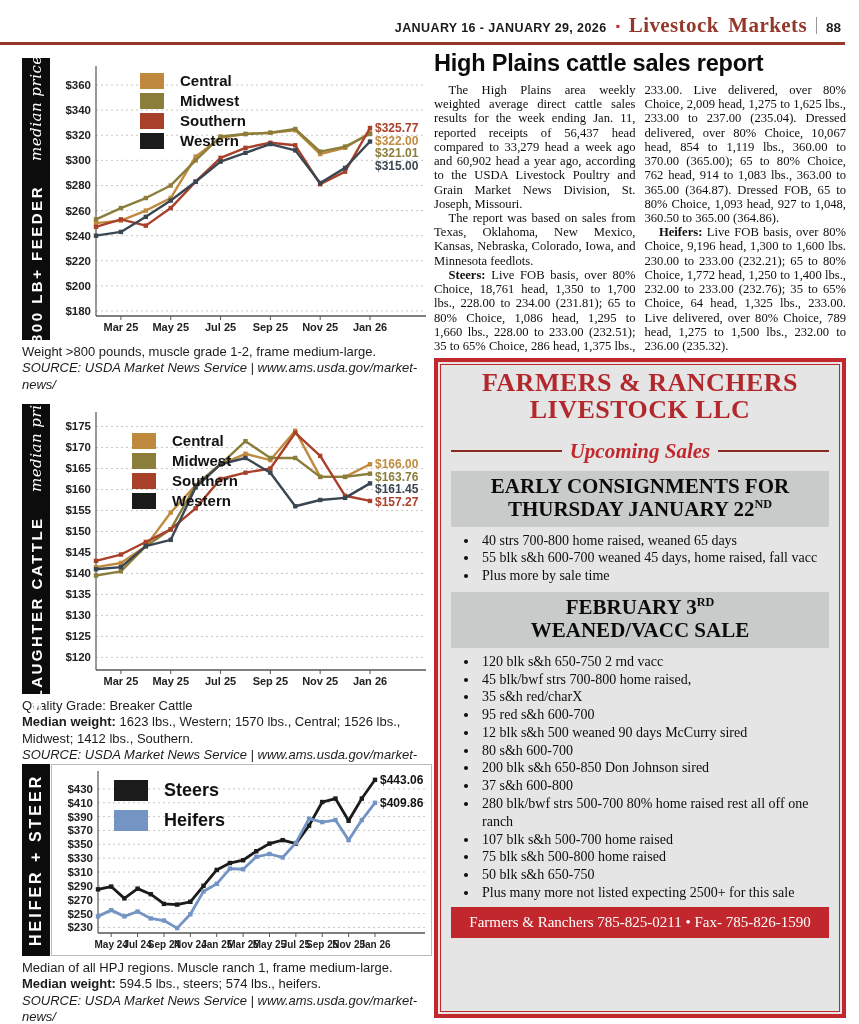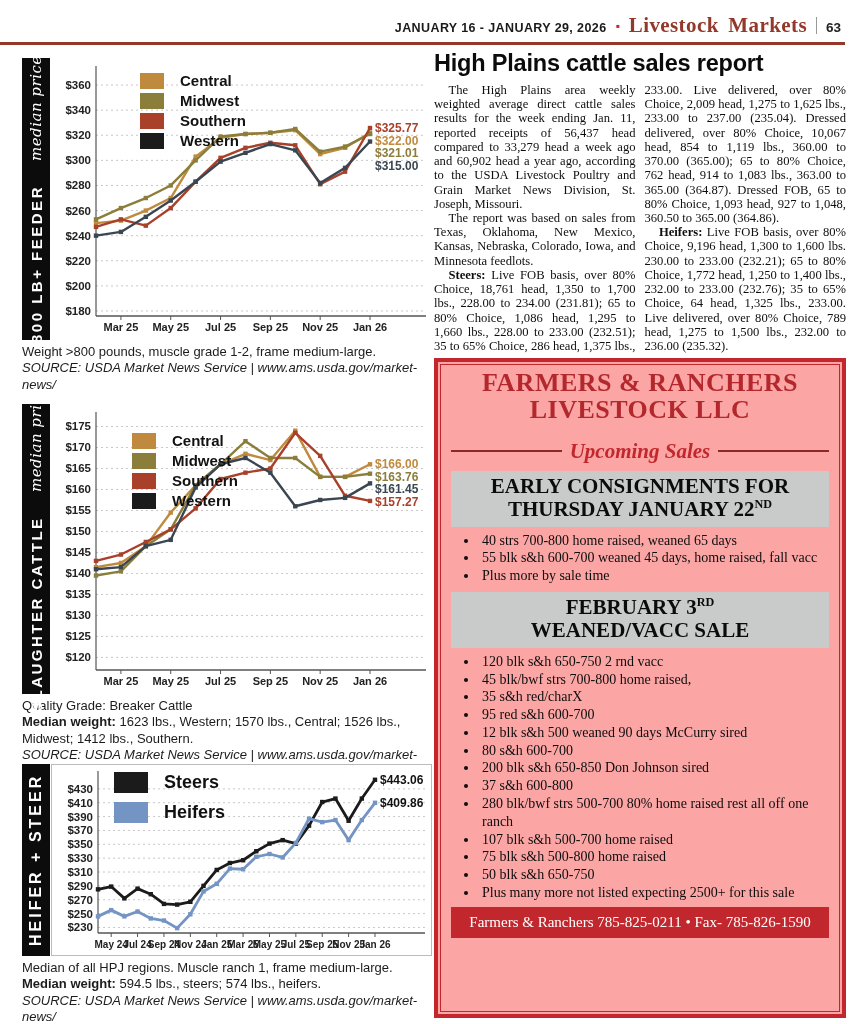--- a/index.html
+++ b/index.html
@@ -30,21 +30,21 @@
   .strip-main{font:800 15px "Liberation Sans",sans-serif;letter-spacing:2.5px;white-space:nowrap;}
   .strip-sub{font:italic 15px "DejaVu Serif",serif;letter-spacing:.5px;white-space:nowrap;}
   .strip-div{width:1.5px;height:18px;background:#fff;}
   .unit-3 .strip-main{font-size:16px;letter-spacing:3px;}
   .chart-plot{position:absolute;left:28px;top:0;right:0;bottom:0;background:#fff;}
   .unit-3 .chart-plot{border:1px solid #bbb;left:29px;}
 
   .legend{position:absolute;display:flex;flex-direction:column;gap:3px;pointer-events:none;}
   .unit-1 .legend{left:118px;top:14px;}
   .unit-2 .legend{left:110px;top:28px;}
-  .unit-3 .legend{left:92px;top:8px;gap:9px;justify-content:space-between;}
+  .unit-3 .legend{left:92px;top:16px;gap:9px;justify-content:space-between;}
   .legend-row{display:flex;align-items:center;gap:16px;}
   .swatch{width:24px;height:16px;display:inline-block;}
   .legend-label{font:700 15px "Liberation Sans",sans-serif;color:#111;}
   .unit-3 .swatch{width:34px;height:21px;}
   .unit-3 .legend-label{font-size:18px;}
 
   .ylab{font:700 11.5px "Liberation Sans",sans-serif;fill:#222;}
   .xlab{font:700 11px "Liberation Sans",sans-serif;fill:#222;}
   .unit-3 .xlab{font-size:10px;}
   .endlab{font:700 12px "Liberation Sans",sans-serif;}
@@ -55,21 +55,21 @@
 
   
   .right-col{position:absolute;left:434px;top:50px;width:412px;}
   .headline{font:700 23.5px "Liberation Sans",sans-serif;color:#0b0b0b;letter-spacing:-.2px;margin:0 0 6px 0;}
   .article{height:278px;column-count:2;column-gap:9px;overflow:hidden;text-align:justify;
            font:12.6px/1.13 "Liberation Serif",serif;color:#0e0e0e;}
   .article p{margin:0;text-indent:1.15em;}
 
   
   .ad{position:absolute;left:434px;top:358px;width:412px;height:660px;box-sizing:border-box;
-      border:4px solid var(--brand-red,#C1272D);padding:2px;background:#fca5a5;}
+      border:4px solid var(--brand-red,#C1272D);padding:2px;background:#e5e5e5;}
   .ad-inner{border:1.5px solid var(--brand-red,#C1272D);height:100%;box-sizing:border-box;
             padding:4px 8px 6px;overflow:hidden;}
   .ad-title{color:var(--title-red,#B3282D);text-align:center;font:700 26px/1.03 "Liberation Serif",serif;
             letter-spacing:.5px;margin-top:1px;}
   .ad-info-row{display:flex;align-items:flex-end;justify-content:space-between;margin-top:2px;height:56px;}
   .cow{flex:0 0 auto;}
   .ad-contact-mid{flex:1;text-align:center;align-self:center;}
   .ad-address{font:700 17px "Liberation Serif",serif;color:#0c0c0c;}
   .ad-site{font:700 16px "Liberation Serif",serif;color:#0c0c0c;}
   .ad-tagline-row{display:flex;align-items:center;gap:8px;margin:15px 2px 2px;}
@@ -88,21 +88,21 @@
 </head>
 <body>
 
 <div class="page">
 
   <div class="masthead">
     <span class="mh-date">JANUARY 16 - JANUARY 29, 2026</span>
     <span class="mh-bullet">▪</span>
     <span class="mh-section">Livestock Markets</span>
     <span class="mh-div"></span>
-    <span class="mh-page">63</span>
+    <span class="mh-page">88</span>
   </div>
   <div class="masthead-rule"></div>
 
   <div class="left-col">
 
     <div class="unit unit-1">
       <div class="chart-area">
         <div class="strip">
           <span class="strip-main">800 LB+ FEEDER</span>
           <span class="strip-div"></span>

